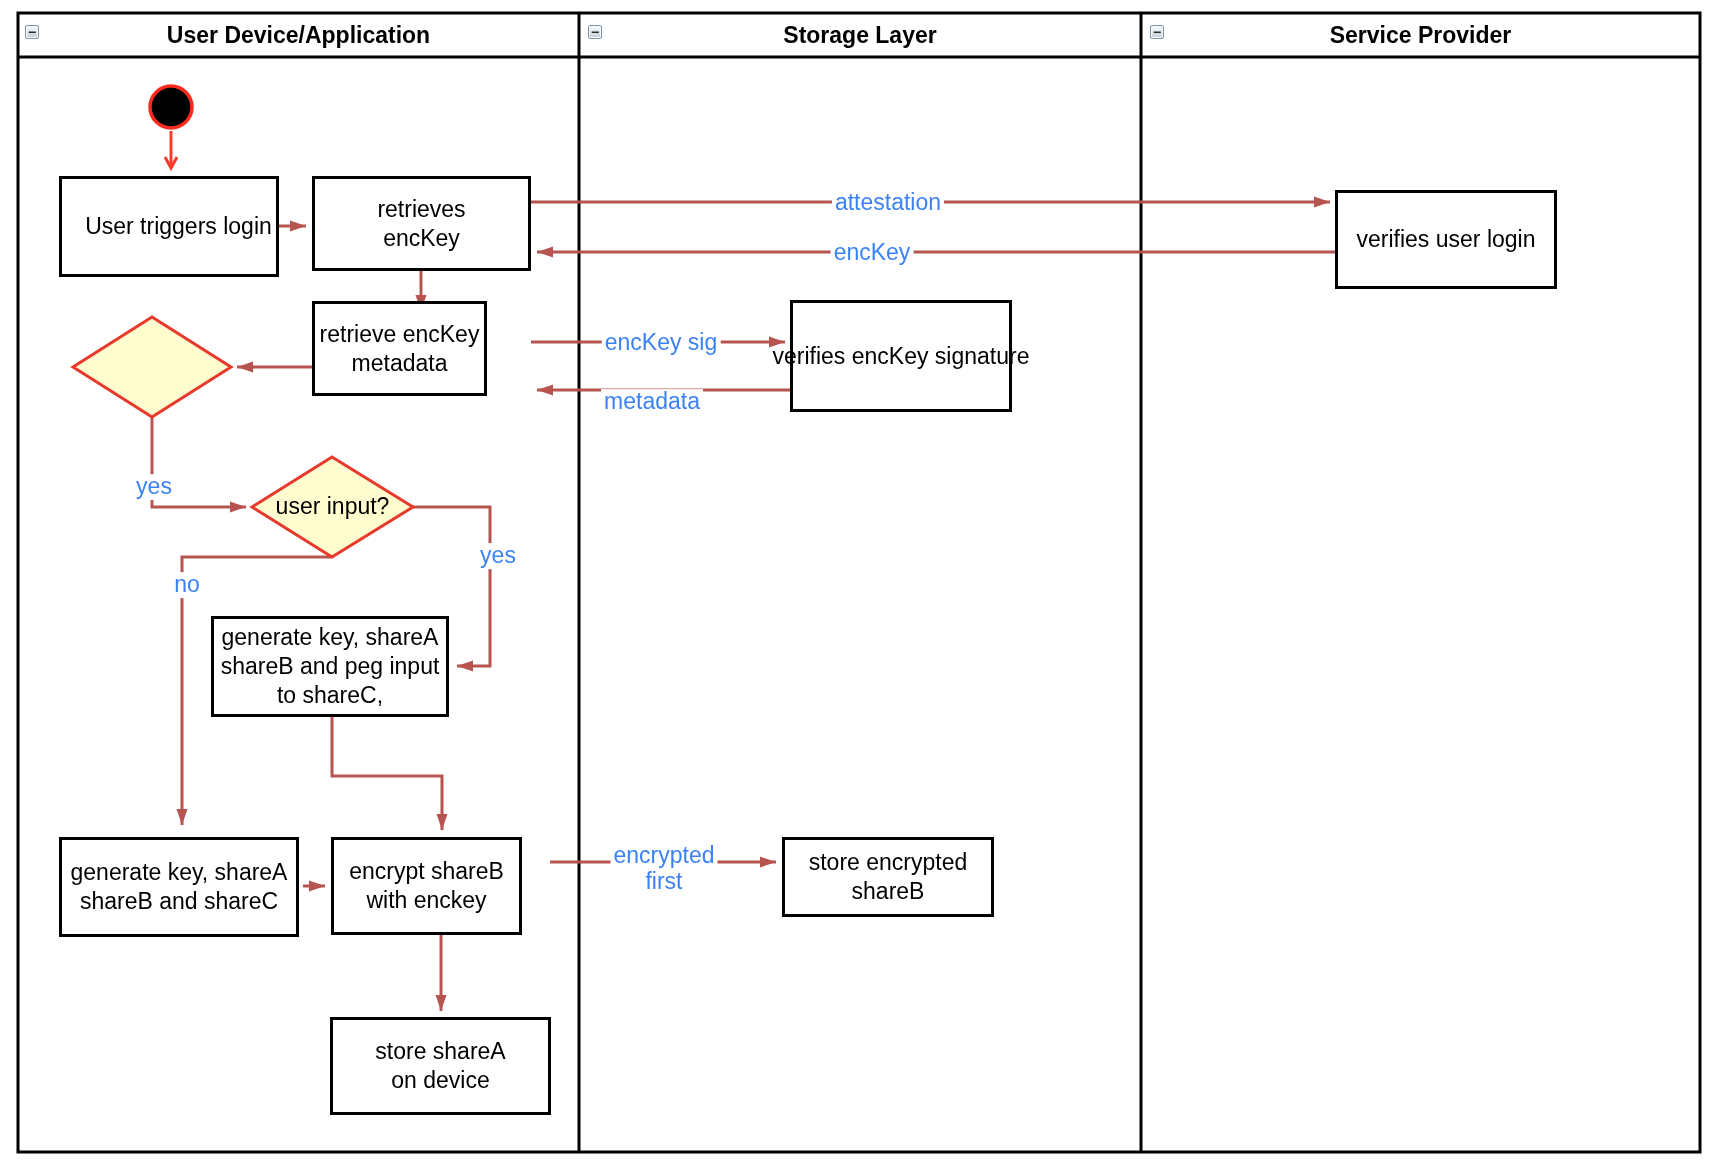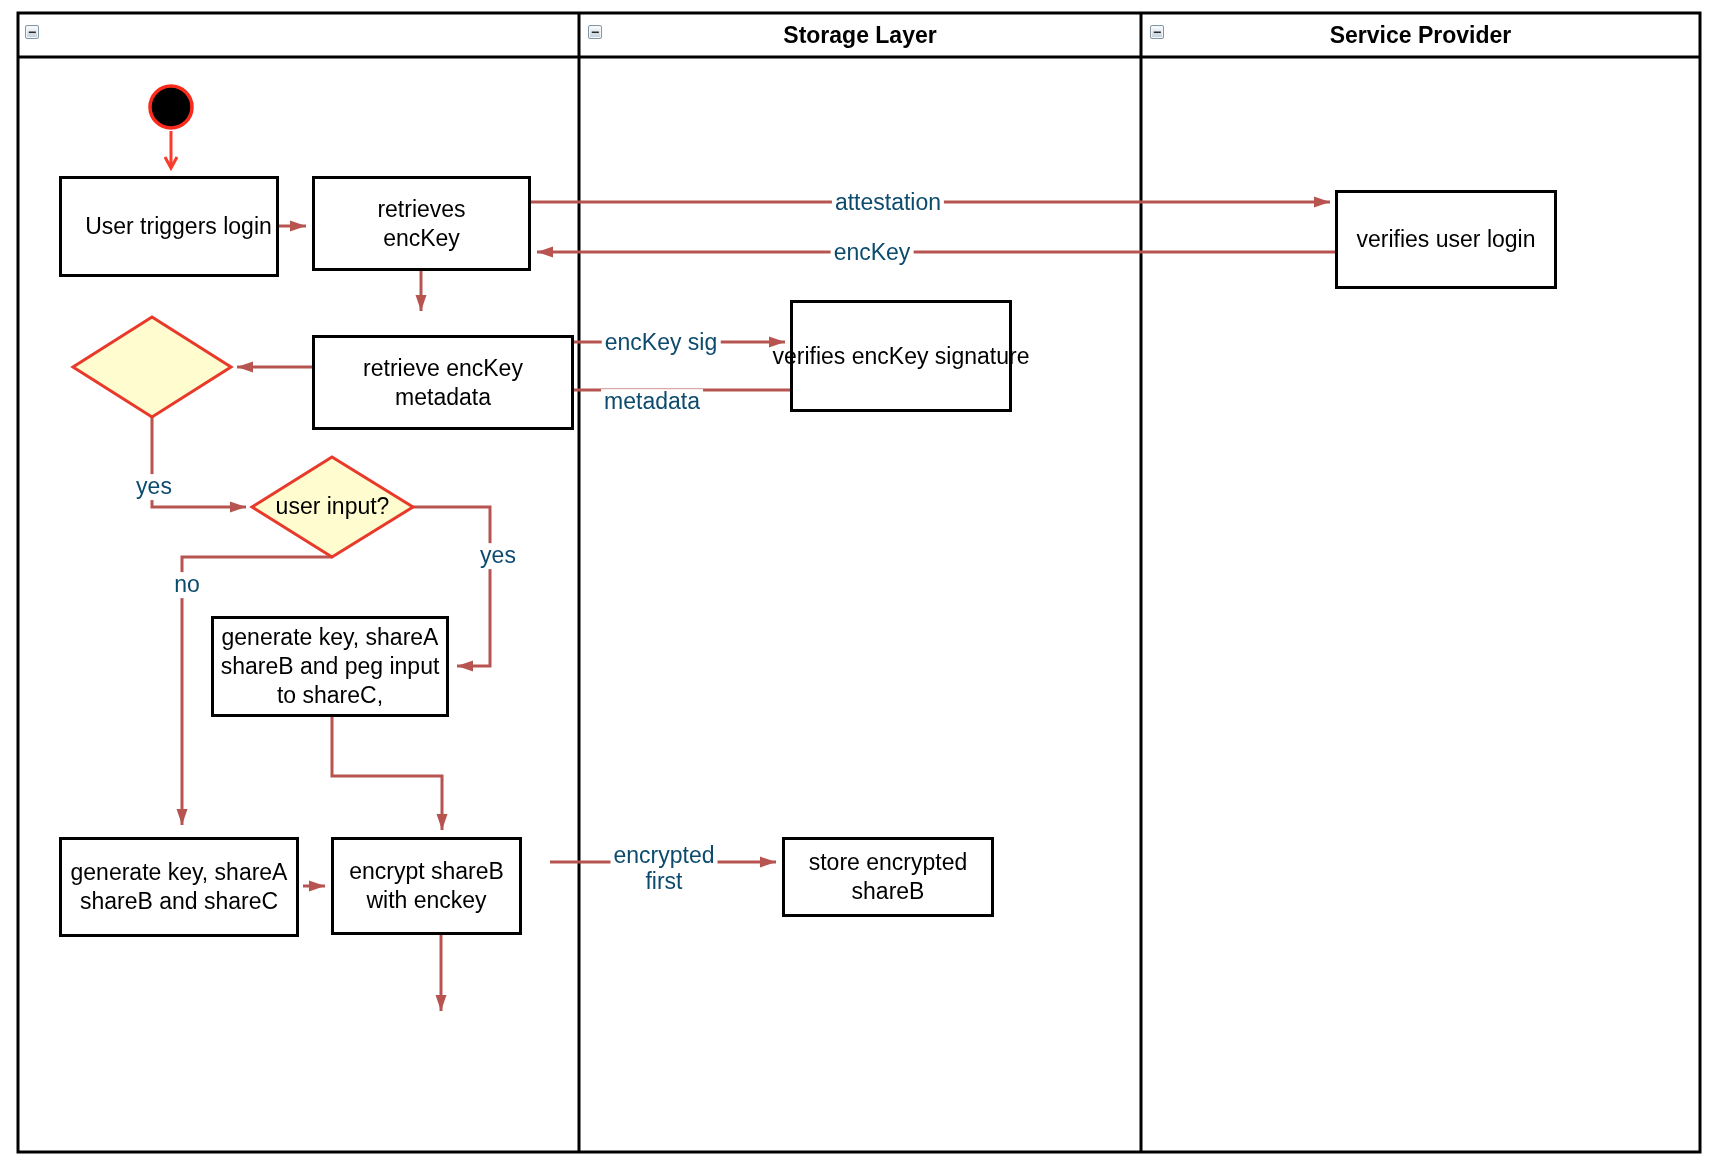--- a/index.html
+++ b/index.html
@@ -6,21 +6,21 @@
   #canvas{position:relative;width:1720px;height:1170px;background:#ffffff;overflow:hidden;}
   #edges-svg{position:absolute;left:0;top:0;z-index:1;}
   .node{position:absolute;box-sizing:border-box;border:3px solid #000000;background:#ffffff;
         display:flex;align-items:center;justify-content:center;text-align:center;
         font-size:23px;line-height:1.26;color:#000000;z-index:2;}
   .node .lbl{white-space:pre-line;}
   .node .lbl.nowrap{white-space:nowrap;}
   .dtext{position:absolute;display:flex;align-items:center;justify-content:center;text-align:center;
          font-size:23px;line-height:1.2;color:#000000;z-index:2;white-space:pre-line;}
   .elabel{position:absolute;transform:translate(-50%,-50%);background:#ffffff;padding:0 3px;
-          font-size:23px;line-height:1.12;color:#0c4a6e;text-align:center;z-index:3;white-space:pre-line;}
+          font-size:23px;line-height:1.12;color:#3b82f6;text-align:center;z-index:3;white-space:pre-line;}
   .lane-header{position:absolute;top:13px;height:44px;display:flex;align-items:center;justify-content:center;
                font-weight:bold;font-size:23px;color:#000000;z-index:2;}
   .collapse-btn{position:absolute;width:14px;height:14px;box-sizing:border-box;border:1px solid #8396a5;
                 border-radius:2px;background:linear-gradient(180deg,#fdfeff 0%,#e2e9ef 45%,#c2cdd8 100%);
                 box-shadow:inset 0 0 0 1px #f3f7fa;display:flex;align-items:center;justify-content:center;
                 z-index:4;cursor:pointer;}
   .collapse-btn .glyph{font-size:14px;font-weight:bold;color:#2b2b2b;line-height:0;margin-top:-1px;}
 </style>
 </head>
 <body>
@@ -57,20 +57,23 @@
     <path d="M332,557 L182,557 L182,825" stroke="#B85450" stroke-width="3" fill="none" marker-end="url(#mT)"></path>
     <path d="M332,717 L332,776 L442,776 L442,830" stroke="#B85450" stroke-width="3" fill="none" marker-end="url(#mT)"></path>
     <path d="M303,886 L325,886" stroke="#B85450" stroke-width="3" fill="none" marker-end="url(#mT)"></path>
     <path d="M550,862 L776,862" stroke="#B85450" stroke-width="3" fill="none" marker-end="url(#mT)"></path>
     <path d="M441,935 L441,1011" stroke="#B85450" stroke-width="3" fill="none" marker-end="url(#mT)"></path>
 
     <polygon points="152,317 231,367 152,417 73,367" fill="#FFFDCF" stroke="#E8392B" stroke-width="3"></polygon>
     <polygon points="332,457 413,507 332,557 252,507" fill="#FFFDCF" stroke="#E8392B" stroke-width="3"></polygon>
   </svg>
 
+  <div class="lane-header" style="left:18px;width:561px;">
+    <span>User Device/Application</span>
+  </div>
   <div class="lane-header" style="left:1141px;width:559px;">
     <span>Service Provider</span>
   </div>
   <div class="lane-header" style="left:579px;width:562px;">
     <span>Storage Layer</span>
   </div>
 
   <div class="collapse-btn" style="left:25px;top:25px;">
     <span class="glyph">−</span>
   </div>
@@ -81,36 +84,40 @@
     <span class="glyph">−</span>
   </div>
 
   <div class="node" style="left:59px;top:176px;width:220px;height:101px;padding-left:19px;">
     <span class="lbl">User triggers login</span>
   </div>
   <div class="node" style="left:312px;top:176px;width:219px;height:95px;">
     <span class="lbl">retrieves
 encKey</span>
   </div>
-  <div class="node" style="left:312px;top:335px;width:262px;height:95px;">
+  <div class="node" style="left:312px;top:301px;width:175px;height:95px;">
     <span class="lbl">retrieve encKey
 metadata</span>
   </div>
   <div class="node" style="left:211px;top:616px;width:238px;height:101px;">
     <span class="lbl">generate key, shareA
 shareB and peg input
 to shareC,</span>
   </div>
   <div class="node" style="left:59px;top:837px;width:240px;height:100px;">
     <span class="lbl">generate key, shareA
 shareB and shareC</span>
   </div>
   <div class="node" style="left:331px;top:837px;width:191px;height:98px;">
     <span class="lbl">encrypt shareB
 with enckey</span>
+  </div>
+  <div class="node" style="left:330px;top:1017px;width:221px;height:98px;">
+    <span class="lbl">store shareA
+on device</span>
   </div>
 
   <div class="node" style="left:790px;top:300px;width:222px;height:112px;">
     <span class="lbl nowrap">verifies encKey signature</span>
   </div>
   <div class="node" style="left:782px;top:837px;width:212px;height:80px;">
     <span class="lbl">store encrypted
 shareB</span>
   </div>
 

